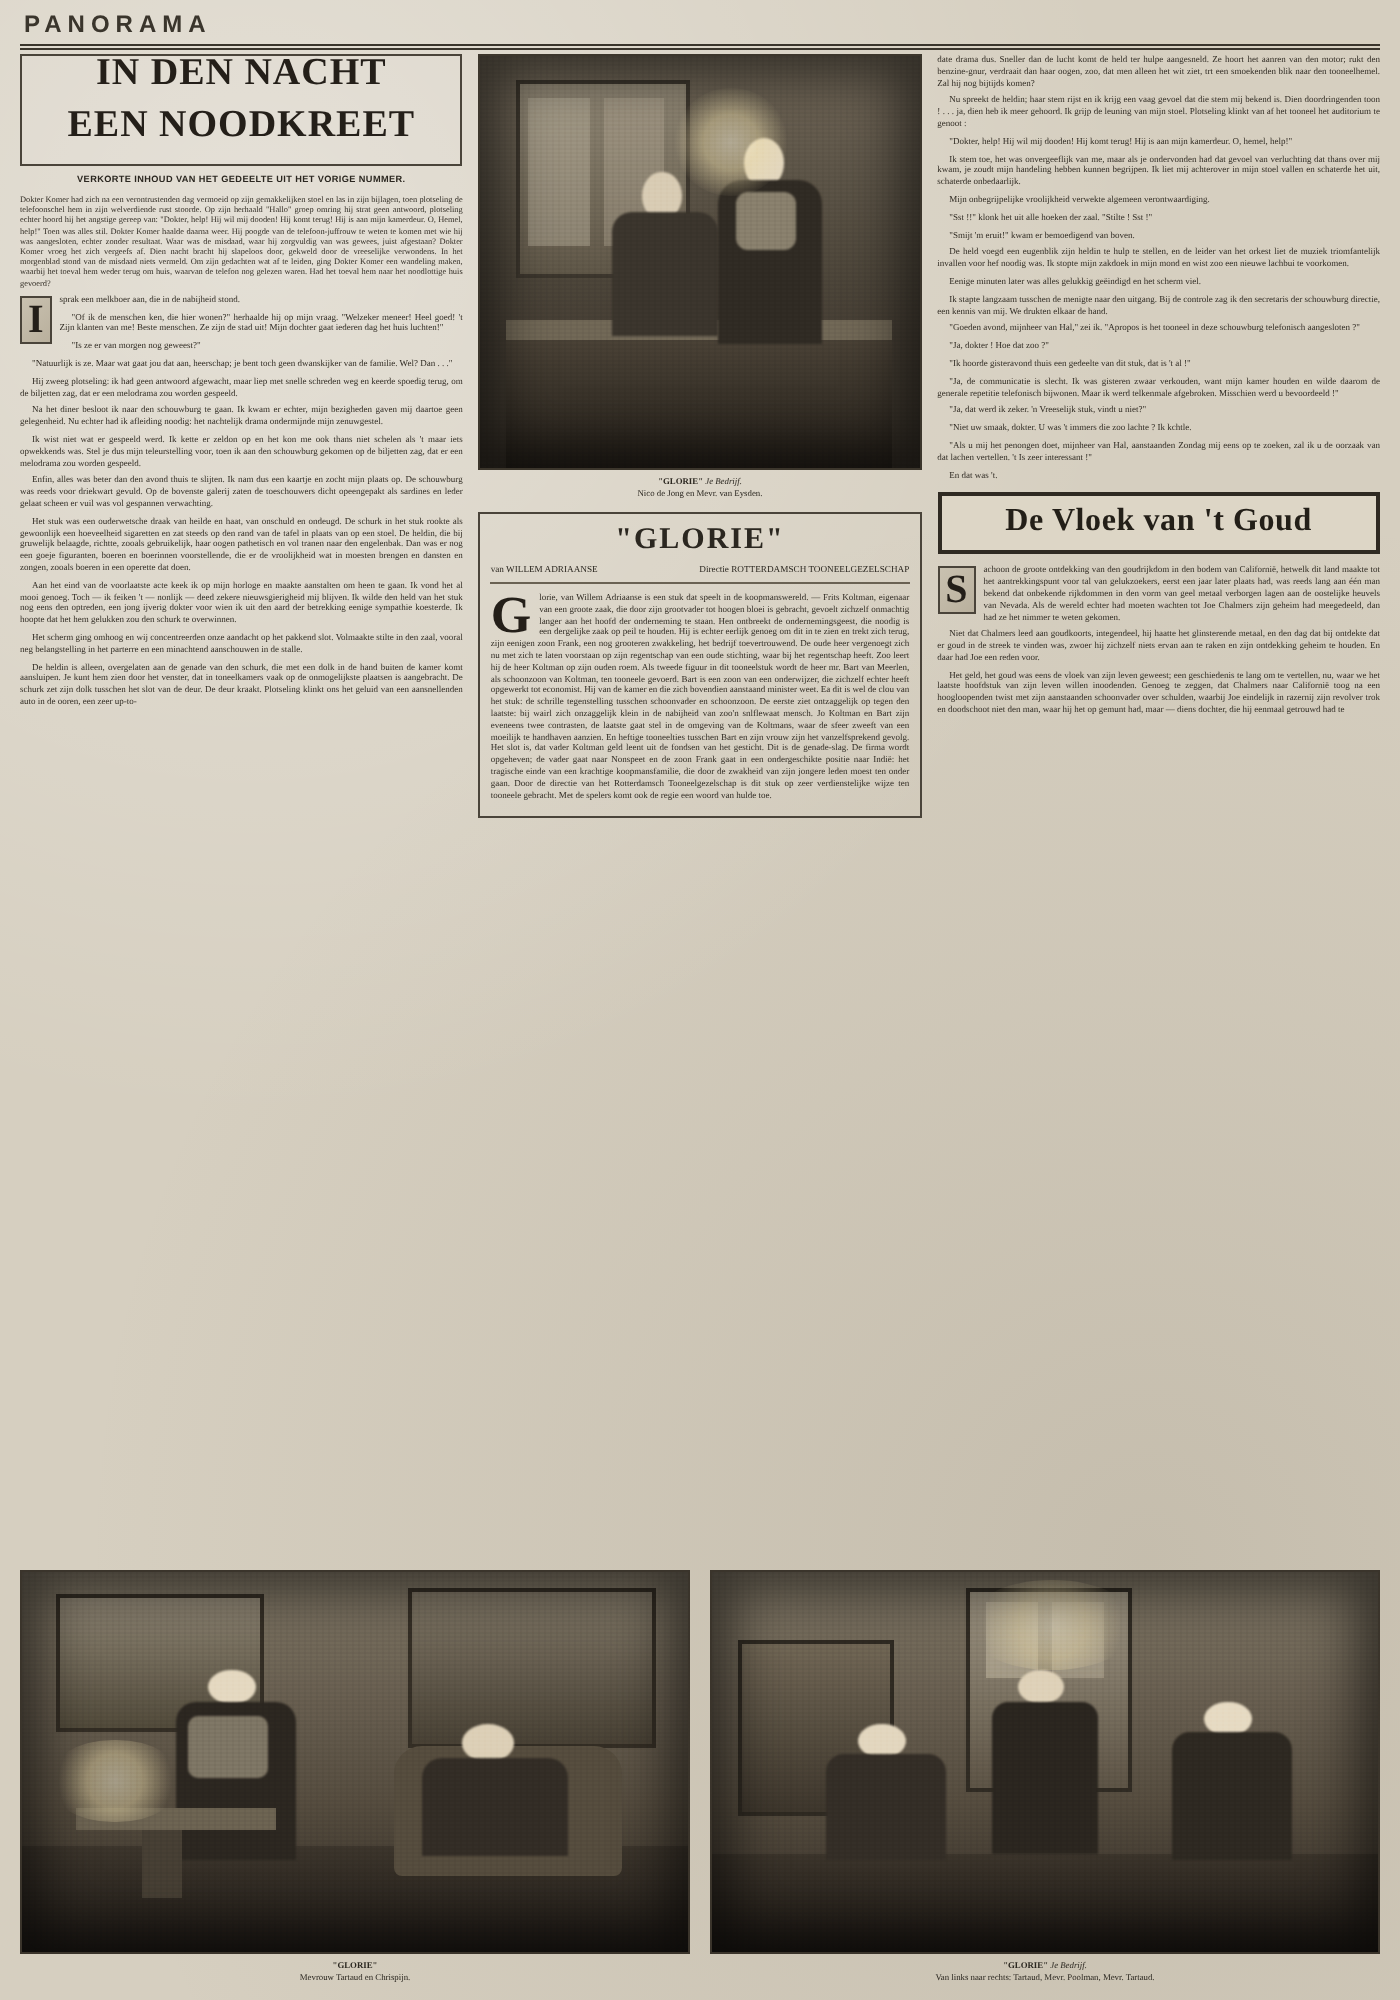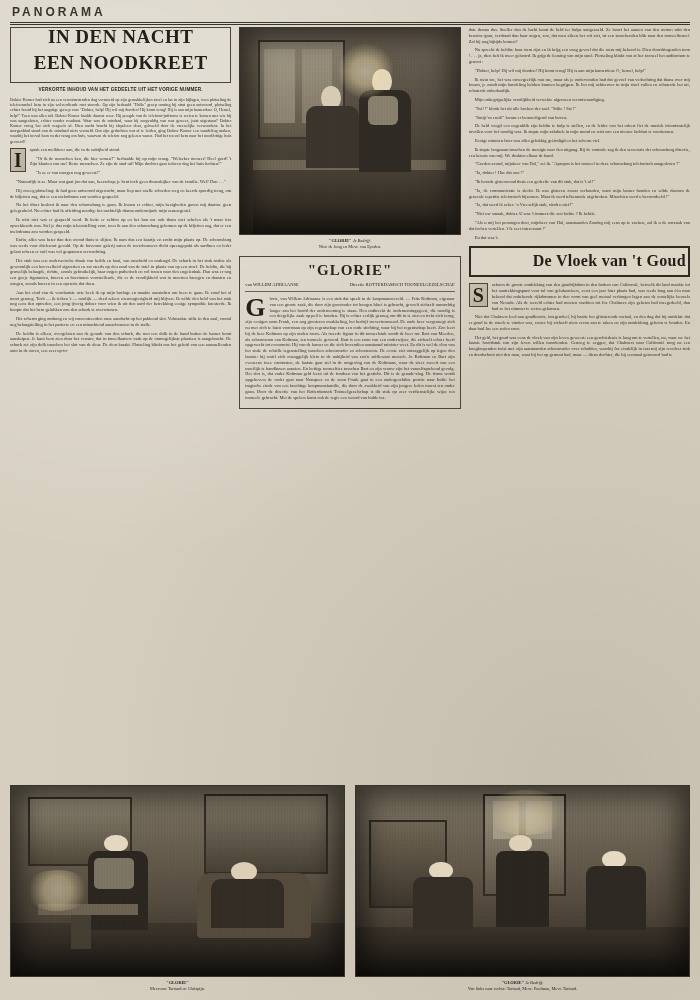--- a/index.html
+++ b/index.html
@@ -130,21 +130,21 @@
     border-bottom:1px solid #6a6253;
     padding-bottom:3px;margin-bottom:4px;
     font-family:"Liberation Serif", serif;
   }
   .credits .left{text-align:left;}
   .credits .right{text-align:right;}
   .vloek-band{
     margin-top:6px;
     border:2px solid #2f2a22;
     background:#ddd6c6;
-    text-align:right;
+    text-align:center;
     padding:4px 2px 5px 2px;
   }
   .vloek-title{
     font-family:"Liberation Serif", serif;
     font-weight:700;
     font-size:16px;
     letter-spacing:.3px;
     color:#231f18;
   }
   .bottom{

